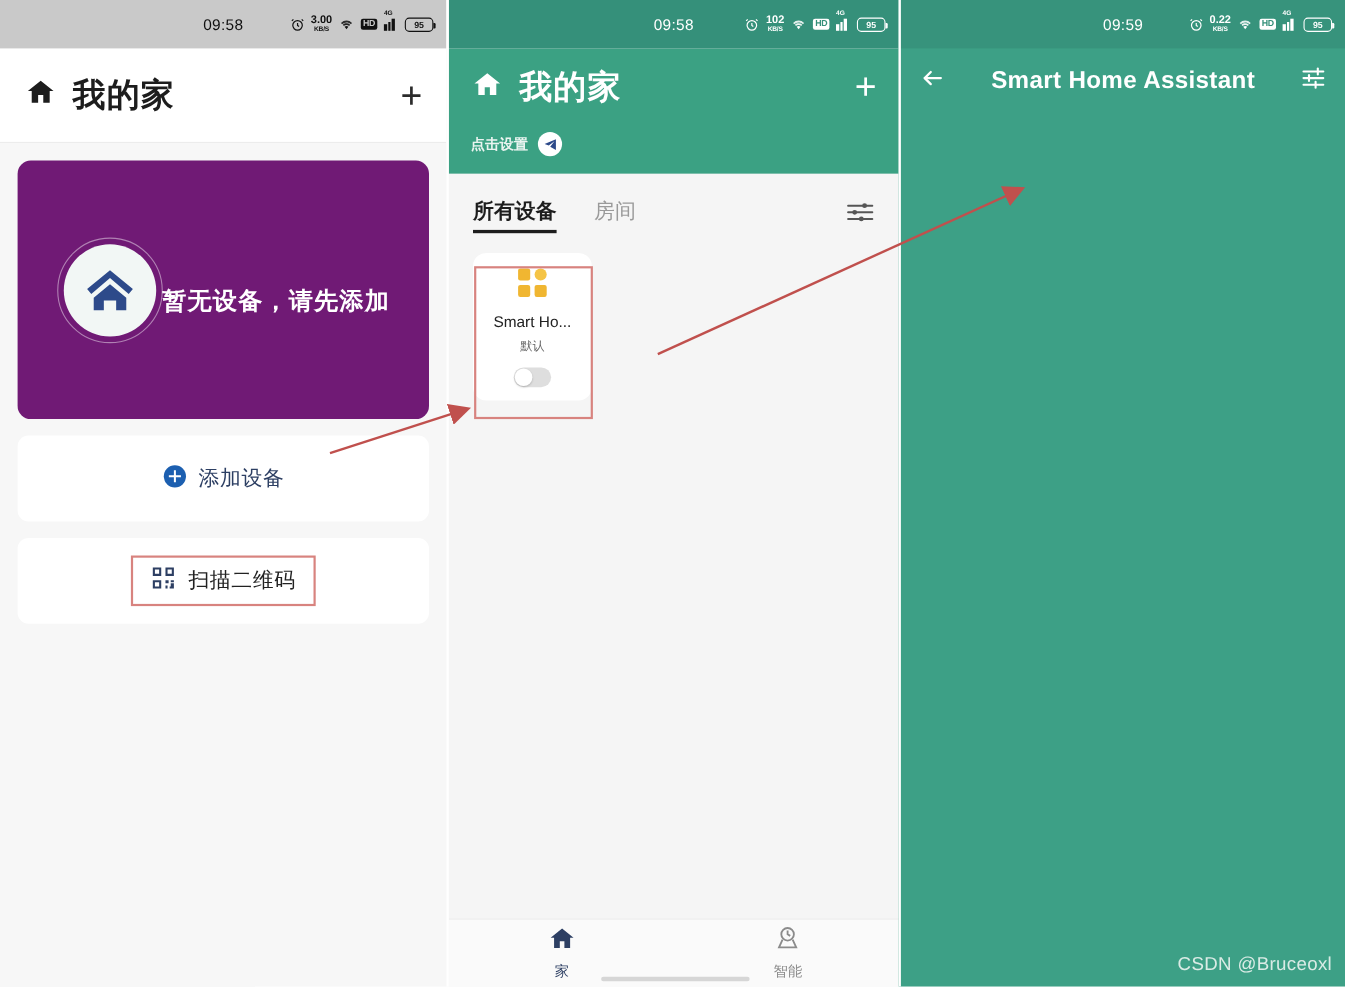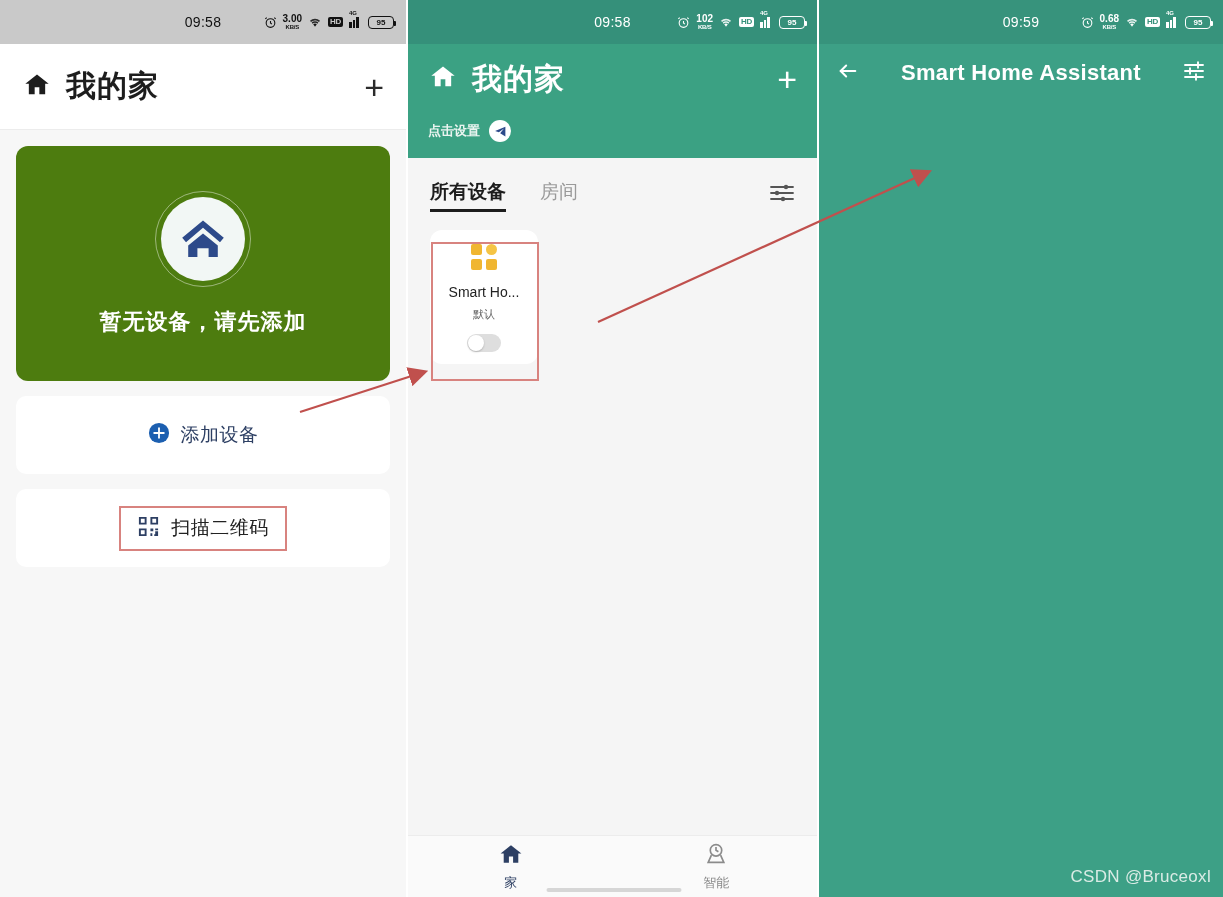--- a/index.html
+++ b/index.html
@@ -53,22 +53,22 @@
   
   .p1-appbar {
     height: 86px; display: flex; align-items: center; padding: 0 22px;
     background: #fff; border-bottom: 1px solid #ececec;
   }
   .p1-appbar .title { font-size: 30px; font-weight: 700; color: #1d1d1d; margin-left: 14px; letter-spacing: 1px; }
   .p1-appbar .plus { margin-left: auto; font-size: 34px; color: #2b2b2b; font-weight: 300; line-height: 1; }
   .p1-body { padding: 16px; background: #f7f7f7; height: calc(897px - 32px - 87px); }
 
   .hero {
-    background: #4d7c0f; border-radius: 12px; height: 235px;
-    display: flex; flex-direction: column; align-items: center; justify-content: center;
+    background: #701a75; border-radius: 12px; height: 235px;
+    display: flex; flex-direction: row; align-items: center; justify-content: center;
   }
   .hero-ring {
     width: 96px; height: 96px; border-radius: 50%;
     border: 1.5px solid rgba(255,255,255,.45);
     display: flex; align-items: center; justify-content: center;
   }
   .hero-circle {
     width: 84px; height: 84px; border-radius: 50%; background: #f2f7f5;
     display: flex; align-items: center; justify-content: center;
   }
@@ -367,21 +367,21 @@
       <span class="sb-time">09:59</span>
       <span class="sb-right">
         <span class="sb-icn">
           <svg width="13" height="13" viewBox="0 0 24 24" fill="none" stroke="currentColor" stroke-width="2">
             <circle cx="12" cy="13" r="8"></circle>
               <path d="M12 9v4l2.5 2"></path>
               <path d="M5 3L2.5 5.5M19 3l2.5 2.5"></path>
           </svg>
         </span>
         <span class="kbs">
-          <span class="num">0.68</span>
+          <span class="num">0.22</span>
           <span class="unit">KB/S</span>
         </span>
         <span class="sb-icn">
           <svg width="14" height="12" viewBox="0 0 24 20" fill="currentColor">
             <path d="M12 18l3-4a4.6 4.6 0 0 0-6 0z"></path>
             <path d="M12 7.5c2.6 0 5 1 6.8 2.7l1.8-2.2A13 13 0 0 0 12 4.4 13 13 0 0 0 3.4 8l1.8 2.2A9.6 9.6 0 0 1 12 7.5z" opacity=".85"></path>
             <path d="M12 11.2c1.6 0 3 .6 4.1 1.6l1.6-2A8.7 8.7 0 0 0 12 8.6c-2.1 0-4.1.8-5.7 2.2l1.6 2a6.2 6.2 0 0 1 4.1-1.6z" opacity=".9"></path>
           </svg>
         </span>
         <span class="hd-badge">HD</span>

